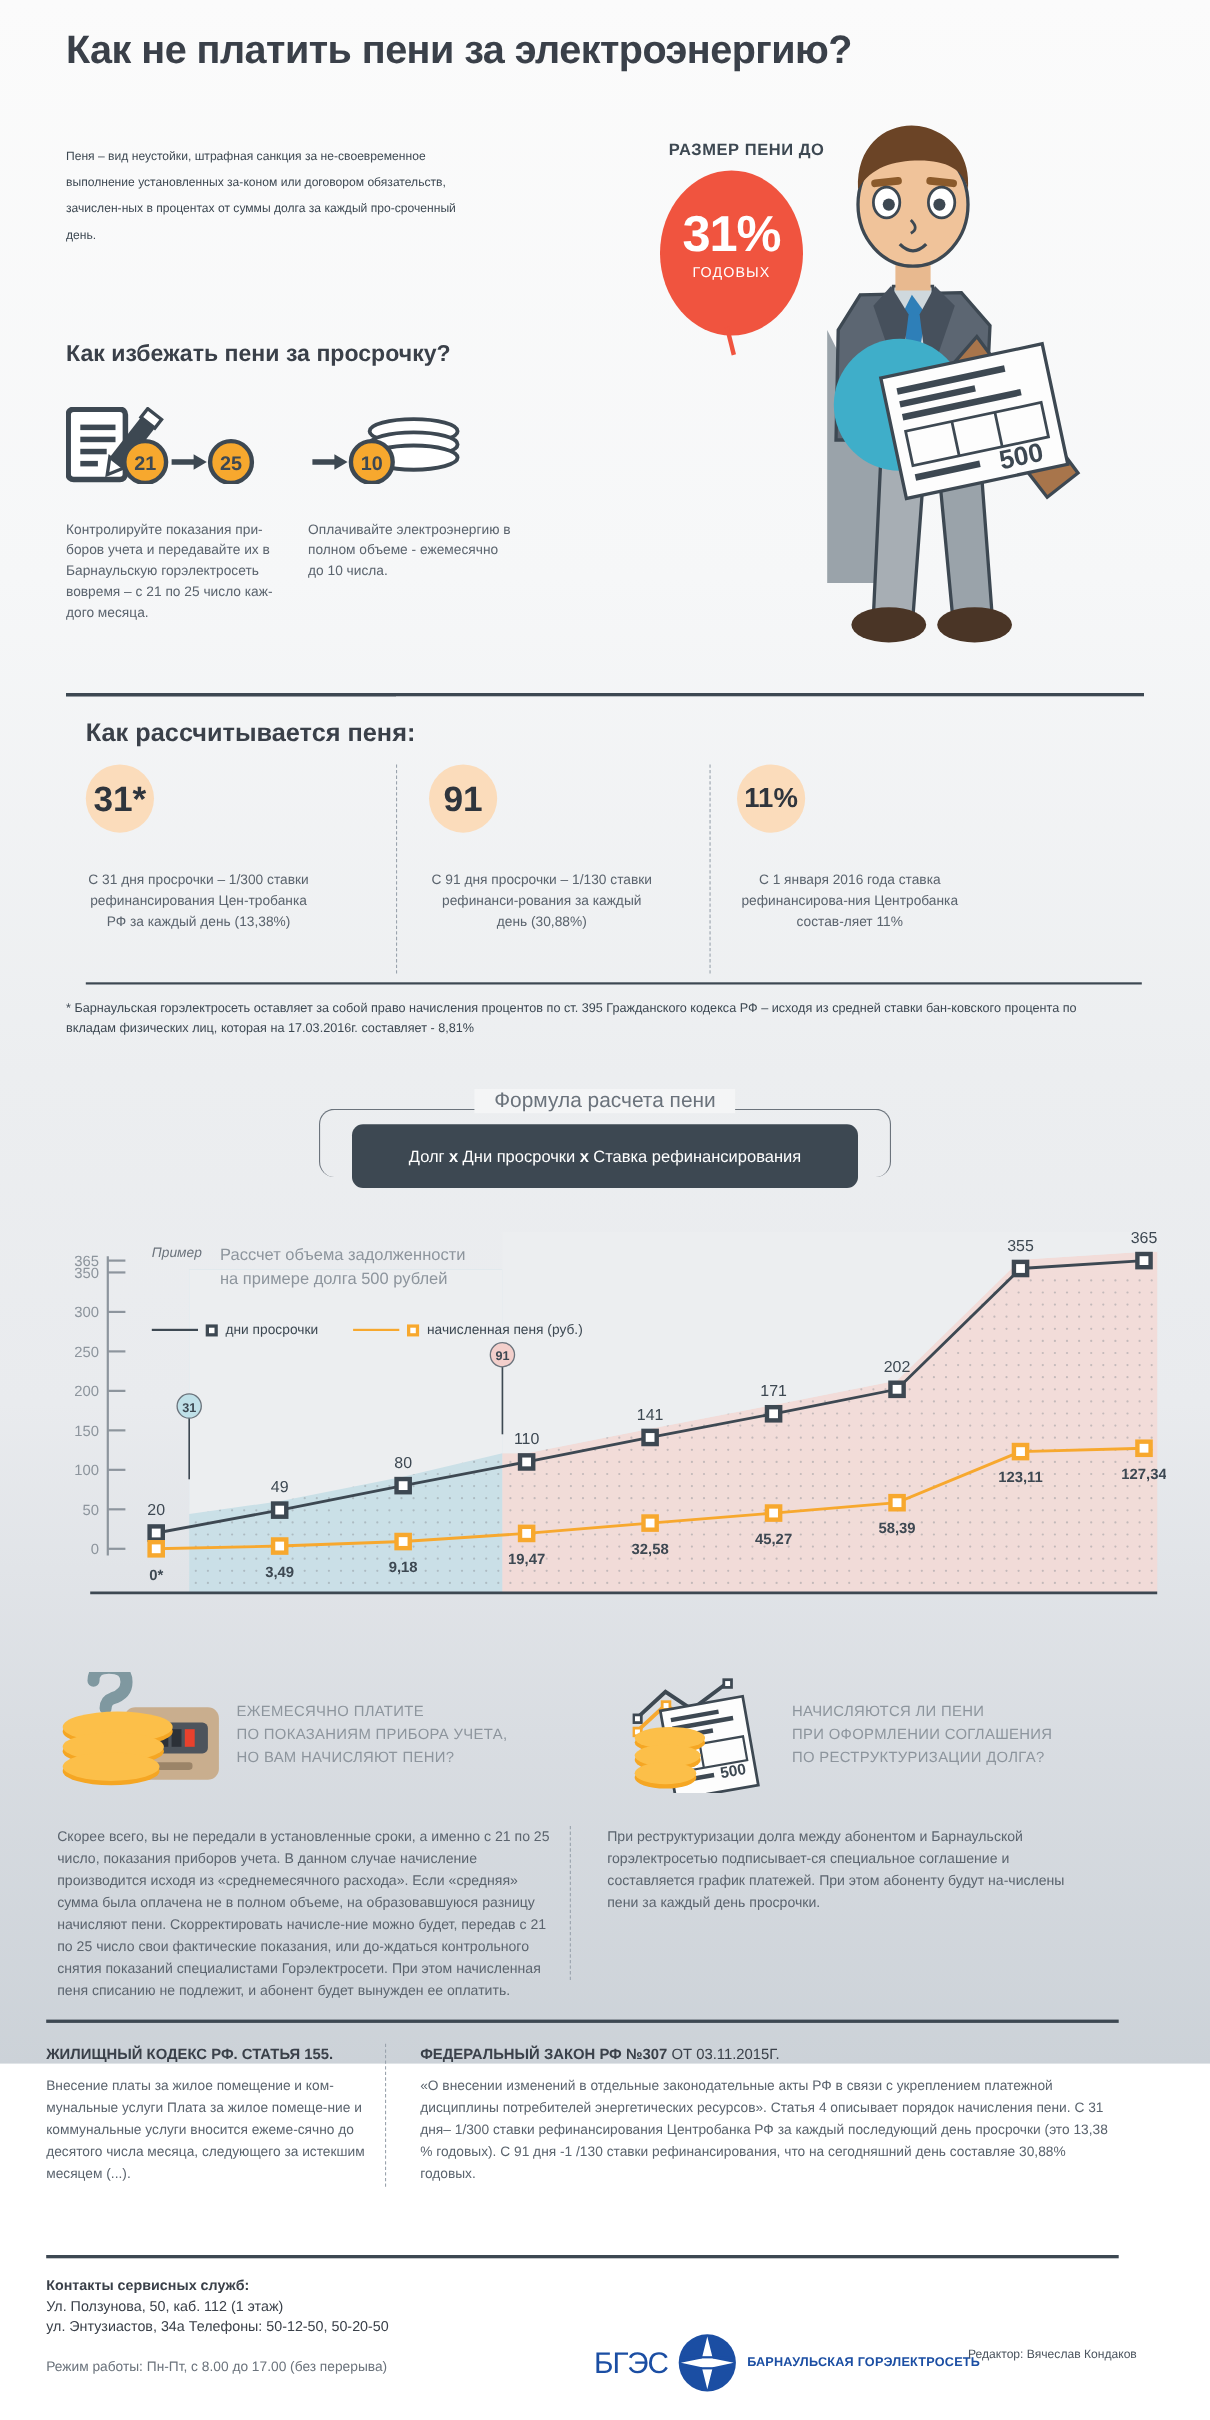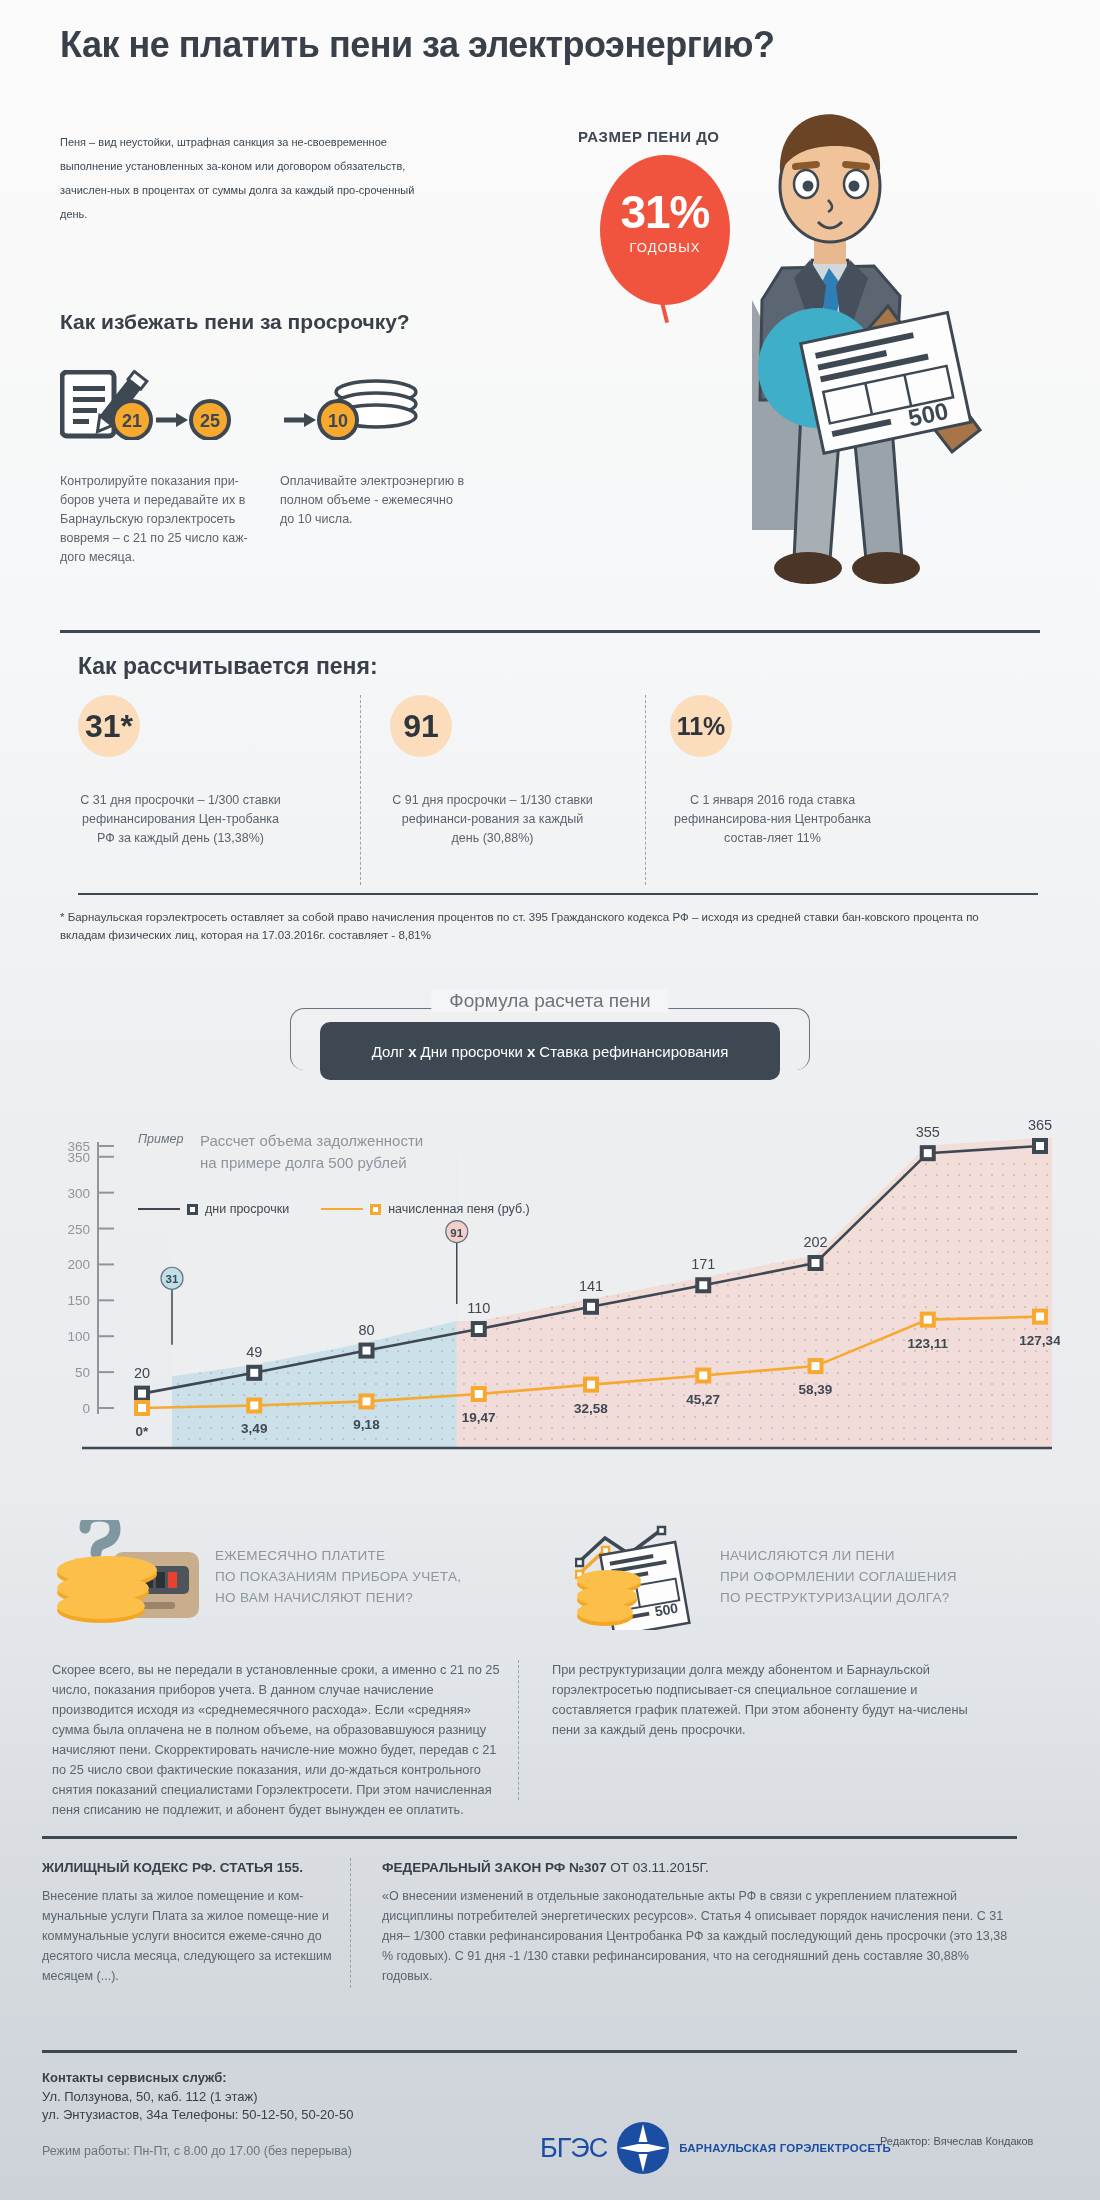--- a/index.html
+++ b/index.html
@@ -3,29 +3,29 @@
 <meta charset="utf-8">
 <style>
   * { box-sizing: border-box; margin:0; padding:0; }
   html,body { background:#ffffff; }
   body {
     width:1100px; height:2200px; position:relative;
     font-family:"Liberation Sans", sans-serif;
     color:#3d4852;
     overflow:hidden;
   }
-  .page { position:relative; width:1100px; height:2200px;
+  .page { position:relative; width:1100px; height:1876px;
           background:linear-gradient(180deg,#fbfbfb 0%,#f6f7f8 28%,#eceef0 52%,#e9ebee 68%,#d9dde2 84%,#ccd2d8 100%);padding-left:36px; }
 
   
   .title { position:absolute; left:60px; top:24px; font-size:36px; font-weight:bold;
            color:#3a4049; letter-spacing:-0.5px; }
   .intro { position:absolute; left:60px; top:130px; width:360px; font-size:11px;
            line-height:24px; color:#3d4852; }
-  .razmer { position:absolute; left:578px; top:128px; font-size:15px; font-weight:bold;
+  .razmer { position:absolute; left:608px; top:128px; font-size:15px; font-weight:bold;
             letter-spacing:0.5px; color:#3d4852; }
 
   .ellipse { position:absolute; left:600px; top:155px; width:130px; height:150px;
              border-radius:50%; background:#f0543f; z-index:6; }
   .ellipse .num { position:absolute; left:0; right:0; top:30px; text-align:center;
                   color:#fff; font-size:46px; font-weight:bold; letter-spacing:-1px;}
   .ellipse .sub { position:absolute; left:0; right:0; top:85px; text-align:center;
                   color:#fff; font-size:13px; letter-spacing:1px;}
   .ellipse .tail { position:absolute; left:62px; top:142px; width:4px; height:26px;
                    background:#f0543f; transform:rotate(-14deg); }

